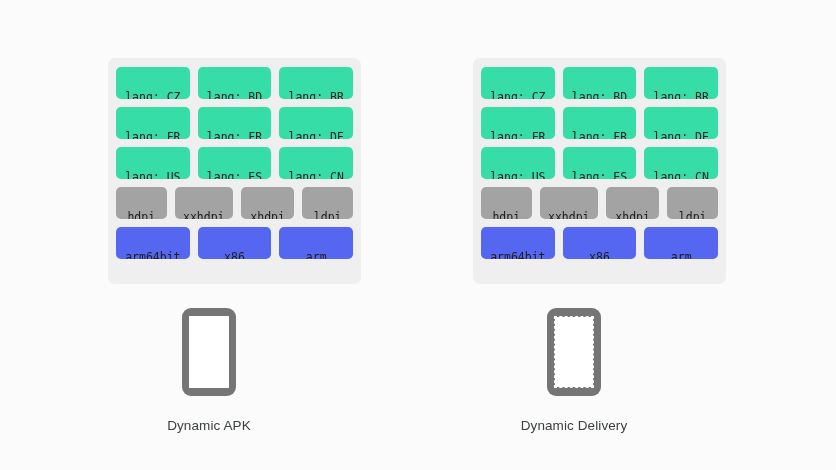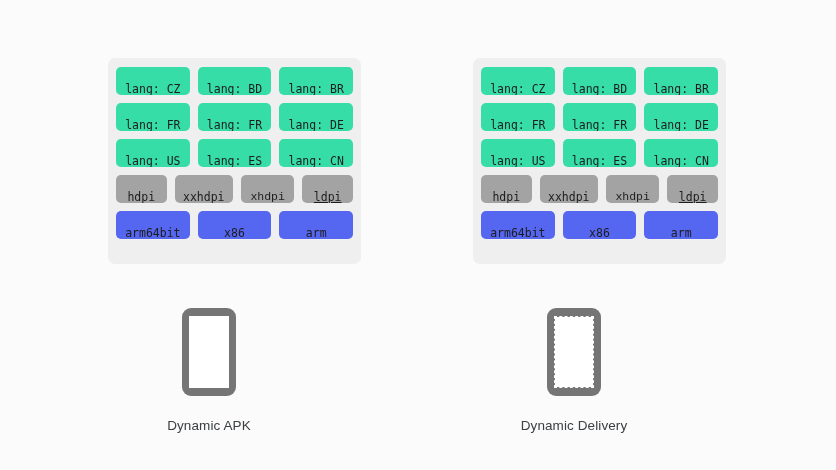--- a/index.html
+++ b/index.html
@@ -54,33 +54,33 @@
     height: 28px;
     line-height: 28px;
     border-radius: 5px;
     font-family: "DejaVu Sans Mono", "Liberation Mono", monospace;
     font-size: 11.5px;
     letter-spacing: 0px;
     text-align: center;
     color: #1d1d1d;
     white-space: nowrap;
     box-sizing: border-box;
-    padding: 8px 4px;
+    padding: 16px 4px;
     overflow: hidden;
   }
 
   .tag.green { background: #37dda6; }
   .tag.orange { background: #a3a3a3; }
   .tag.blue  { background: #5566f0; }
 
   
   .w-lang  { width: 77px; }
   .w-hdpi  { width: 52px; }
   .w-xxhdpi{ width: 60px; }
-  .w-xhdpi { width: 55px; font-family: Liberation Mono, monospace; }
+  .w-xhdpi { width: 55px; }
   .w-ldpi  { width: 52px; text-decoration: underline; }
   .w-arm64 { width: 77px; }
   .w-x86   { width: 77px; }
   .w-arm   { width: 77px; }
 
   
   .phone-wrap {
     position: absolute;
     top: 308px;
     left: 0;

